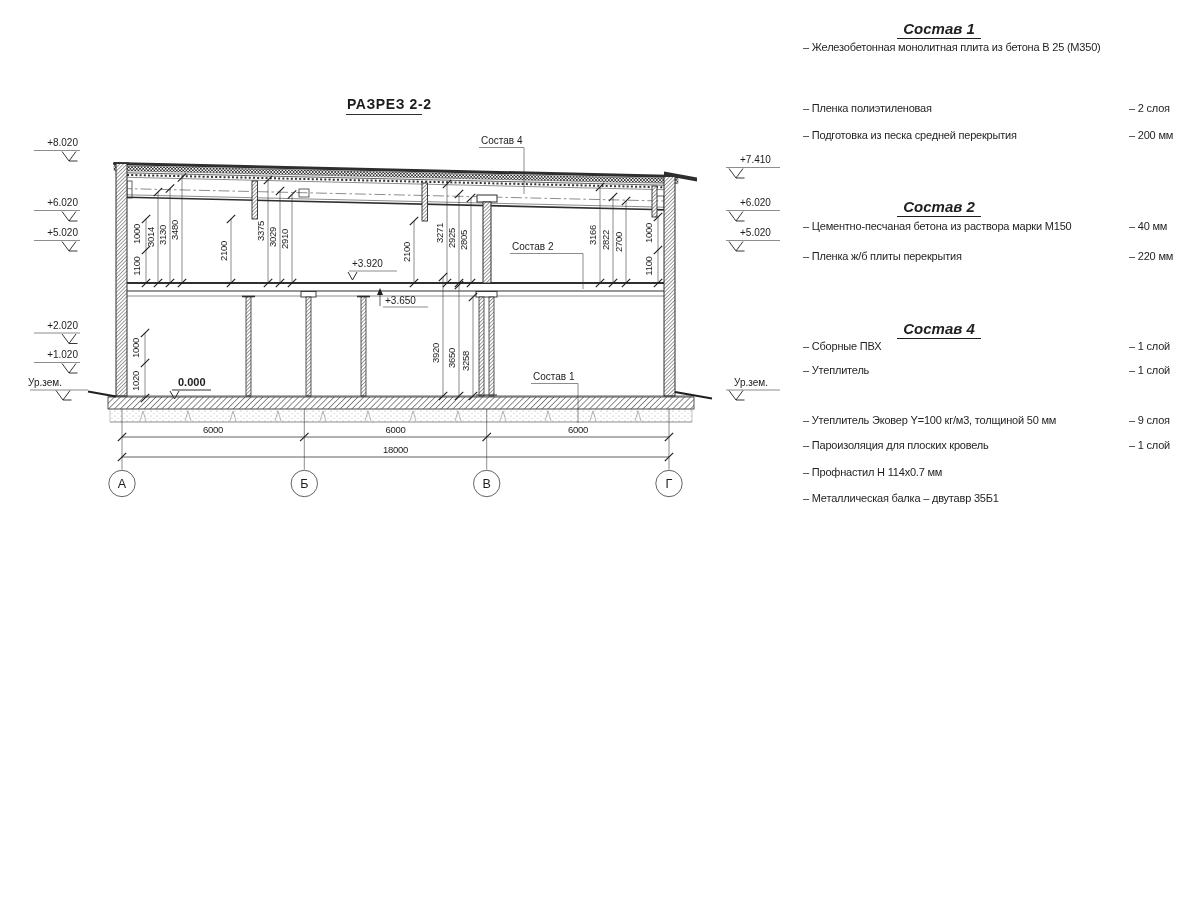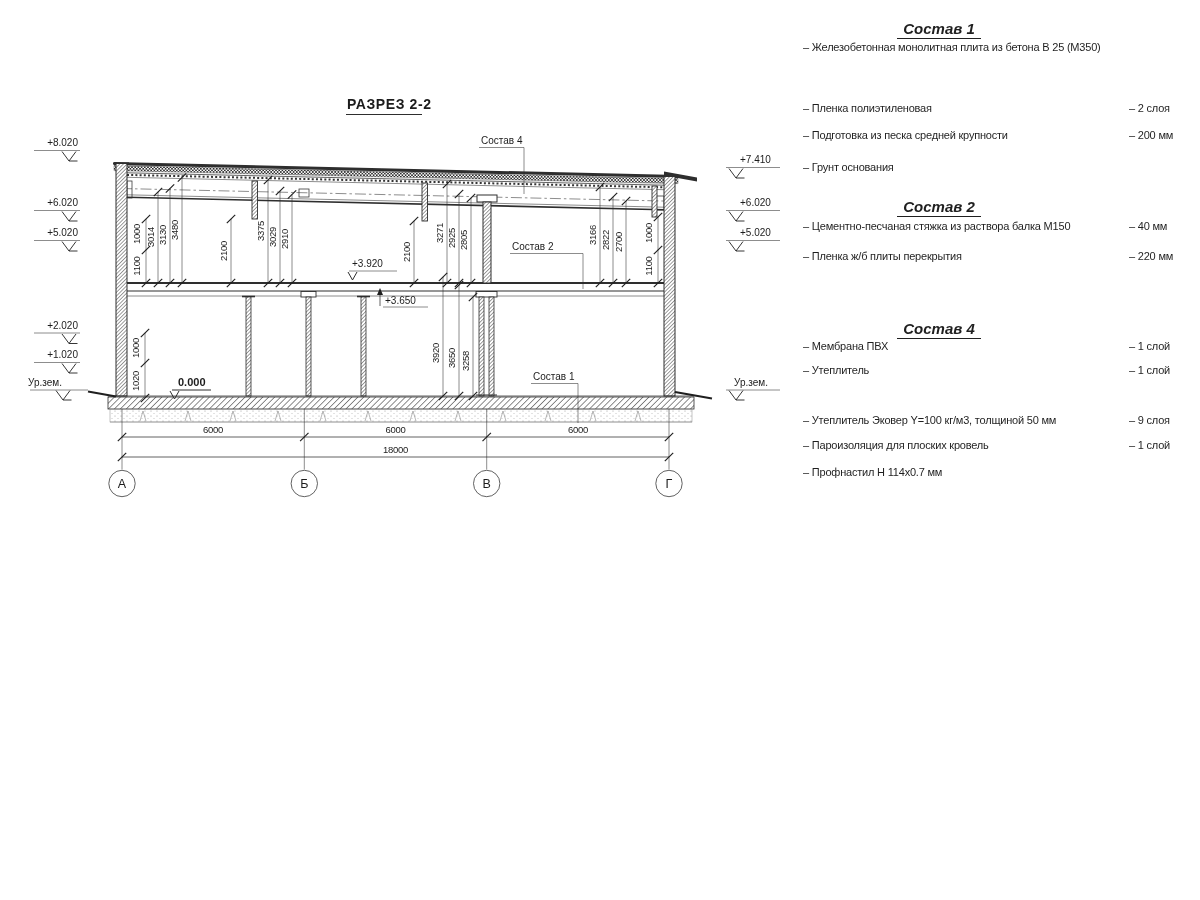--- a/index.html
+++ b/index.html
@@ -328,28 +328,28 @@
     <circle class="s" cx="669" cy="483.5" r="13.2"></circle>
     <text class="ax" text-anchor="middle" x="669" y="488">Г</text>
   </g>
 </svg>
 
 <div class="legend">
 
   <div class="lh" style="top:20px">Состав 1</div>
   <div class="li" style="top:41px"><span>– Железобетонная  монолитная плита из бетона В 25 (М350)</span><span class="li-v"></span></div>
   <div class="li" style="top:102px"><span>– Пленка полиэтиленовая</span><span class="li-v">–  2 слоя</span></div>
-  <div class="li" style="top:129px"><span>– Подготовка из песка средней крупности</span><span class="li-v">– 200 мм</span></div>
-  <div class="li" style="top:161px"><span>– Грунт основания</span><span class="li-v"></span></div>
+  <div class="li" style="top:129px"><span>– Подготовка из песка средней перекрытия</span><span class="li-v">– 200 мм</span></div>
 
   <div class="lh" style="top:198px">Состав 2</div>
-  <div class="li" style="top:220px"><span>– Цементно-песчаная стяжка из раствора балка М150</span><span class="li-v">– 40 мм</span></div>
+  <div class="li" style="top:220px"><span>– Цементно-песчаная бетона из раствора марки М150</span><span class="li-v">– 40 мм</span></div>
   <div class="li" style="top:250px"><span>– Пленка ж/б плиты перекрытия</span><span class="li-v">– 220 мм</span></div>
 
   <div class="lh" style="top:320px">Состав 4</div>
-  <div class="li" style="top:340px"><span>– Мембрана ПВХ</span><span class="li-v">– 1 слой</span></div>
+  <div class="li" style="top:340px"><span>– Сборные ПВХ</span><span class="li-v">– 1 слой</span></div>
   <div class="li" style="top:364px"><span>– Утеплитель</span><span class="li-v">– 1 слой</span></div>
   <div class="li" style="top:414px"><span>– Утеплитель Эковер Y=100 кг/м3, толщиной 50 мм</span><span class="li-v">– 9 слоя</span></div>
   <div class="li" style="top:439px"><span>– Пароизоляция для плоских кровель</span><span class="li-v">– 1 слой</span></div>
   <div class="li" style="top:466px"><span>– Профнастил Н 114х0.7 мм</span><span class="li-v"></span></div>
+  <div class="li" style="top:492px"><span>– Металлическая балка – двутавр 35Б1</span><span class="li-v"></span></div>
 </div>
 
 </div>
 
 </body></html>

